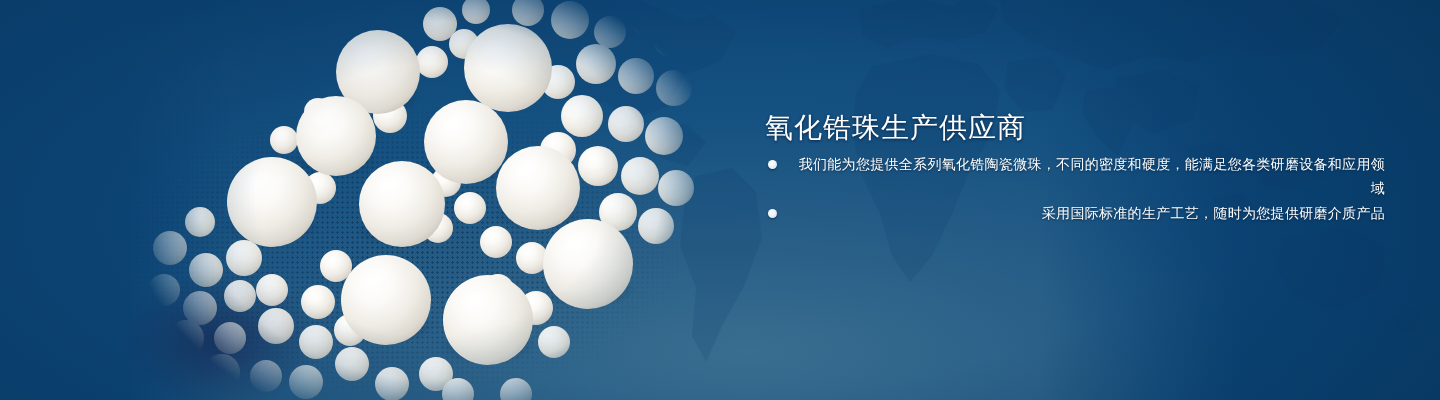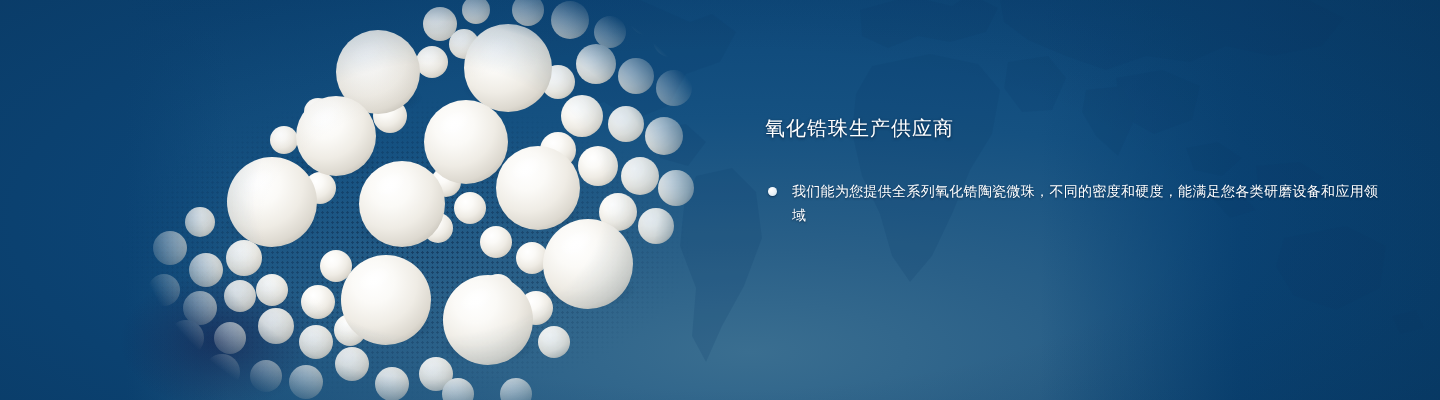--- a/index.html
+++ b/index.html
@@ -68,30 +68,31 @@
 
   
   .copy {
     position:absolute;
     left:765px;
     top:108px;
     width:620px;
   }
   .banner-title {
     color:#ffffff;
-    font-size:20px;
+    font-size:28px;
     line-height:40px;
     font-weight:400;
     letter-spacing:1px;
     text-shadow:0 1px 3px rgba(0,20,45,0.75);
     white-space:nowrap;
   }
   .bullet-list {
-    margin-top:31px;
+    margin-top:4px;
     list-style:none;
+    text-align:right;
   }
   .bullet-item {
     position:relative;
     padding-left:27px;
     color:#ffffff;
     font-size:14px;
     line-height:24px;
     letter-spacing:0.3px;
     margin-bottom:1px;
     text-shadow:0 1px 2px rgba(0,20,45,0.6);
@@ -281,16 +282,20 @@
   <div class="bg-vignette"></div>
 
   <div class="copy">
     <h1 class="banner-title">氧化锆珠生产供应商</h1>
 
     <ul class="bullet-list">
       <li class="bullet-item">
         <span class="bullet-dot"></span>
         <span class="bullet-text">我们能为您提供全系列氧化锆陶瓷微珠，不同的密度和硬度，能满足您各类研磨设备和应用领域</span>
       </li>
+      <li class="bullet-item">
+        <span class="bullet-dot"></span>
+        <span class="bullet-text">采用国际标准的生产工艺，随时为您提供研磨介质产品</span>
+      </li>
     </ul>
   </div>
 
 </div>
 
 </body></html>

